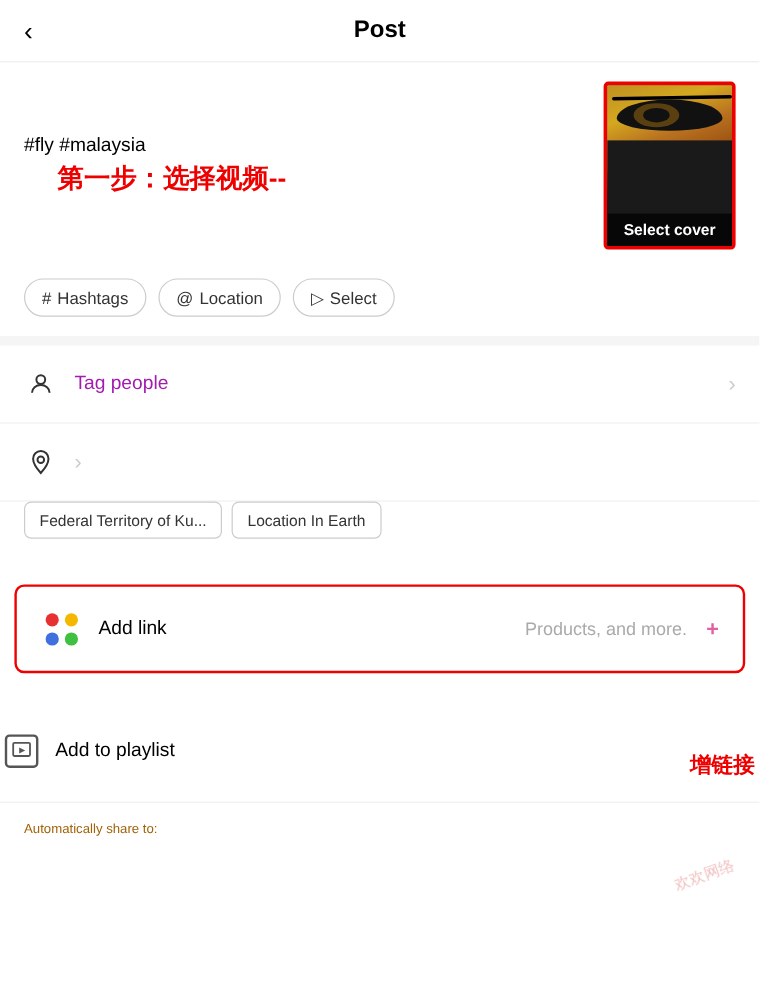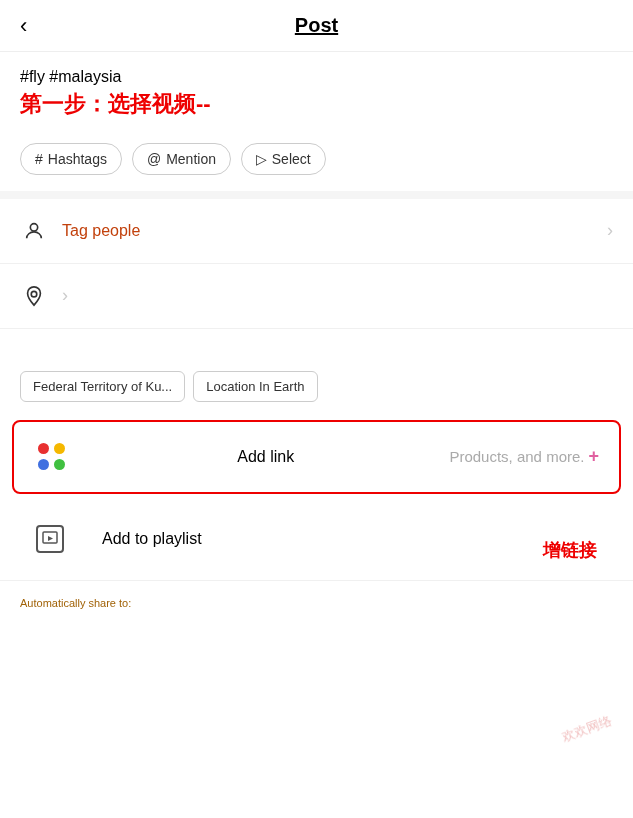--- a/index.html
+++ b/index.html
@@ -24,21 +24,20 @@
       position: absolute;
       left: 20px;
       font-size: 22px;
       cursor: pointer;
       color: #000;
     }
     .header-title {
       font-size: 20px;
       font-weight: 700;
       color: #000;
-      text-decoration: underline;
     }
 
     
     .caption-area {
       display: flex;
       padding: 16px 20px;
       gap: 14px;
       align-items: center;
     }
     .caption-text-block {
@@ -47,20 +46,21 @@
     .caption-hashtags {
       font-size: 16px;
       color: #000;
       margin-bottom: 4px;
     }
     .annotation-step1 {
       color: #e00;
       font-size: 22px;
       font-weight: bold;
       line-height: 1.3;
+      margin-left: 28px;
     }
     .cover-thumb {
       width: 110px;
       height: 140px;
       border: 3px solid #e00;
       border-radius: 4px;
       background: #111;
       position: relative;
       overflow: hidden;
       flex-shrink: 0;
@@ -123,56 +123,54 @@
       display: flex;
       align-items: center;
       justify-content: center;
       margin-right: 14px;
       color: #333;
       font-size: 20px;
     }
     .menu-label {
       flex: 1;
       font-size: 16px;
-      color: #c2410c;
+      color: #a21caf;
     }
     .menu-chevron {
       color: #ccc;
       font-size: 18px;
     }
 
     
     .location-chips {
       display: flex;
       padding: 0 20px 14px;
       gap: 8px;
       flex-wrap: wrap;
-      margin-top: 42px;
     }
     .chip {
       border: 1px solid #ccc;
       border-radius: 6px;
       padding: 7px 12px;
       font-size: 13px;
       color: #333;
       cursor: pointer;
       background: #fff;
     }
 
     
     .add-link-row {
       display: flex;
       align-items: center;
       padding: 18px 20px;
       border: 2.5px solid #e00;
-      margin: 4px 12px;
+      margin: 24px 12px;
       border-radius: 8px;
       cursor: pointer;
       background: #fff;
-      text-align: center;
     }
     .add-link-dots {
       width: 34px;
       height: 34px;
       display: flex;
       align-items: center;
       justify-content: center;
       margin-right: 14px;
       flex-shrink: 0;
     }
@@ -195,36 +193,35 @@
       flex: 1;
       font-size: 16px;
       color: #000;
       font-weight: 500;
     }
     .add-link-sub {
       font-size: 15px;
       color: #aaa;
       display: flex;
       align-items: center;
-      gap: 4px;
+      gap: 16px;
     }
     .plus-icon {
       color: #e060a0;
       font-size: 18px;
       font-weight: 700;
     }
 
     
     .playlist-row {
       display: flex;
       align-items: center;
-      padding: 18px 36px;
+      padding: 18px 4px;
       border-bottom: 1px solid #f0f0f0;
       cursor: pointer;
-      gap: 24px;
     }
     .playlist-icon {
       width: 28px;
       height: 28px;
       border: 2px solid #555;
       border-radius: 4px;
       display: flex;
       align-items: center;
       justify-content: center;
       margin-right: 14px;
@@ -263,30 +260,43 @@
   <span class="header-title">Post</span>
 </div>
 
 <div class="caption-area">
   <div class="caption-text-block">
     <div class="caption-hashtags">#fly #malaysia</div>
     <div class="annotation-step1">
       <span>第一步：选择视频--</span><br>
     </div>
   </div>
+  <div class="cover-thumb">
+    <div class="cover-thumb-img">
+
+      <div style="position:absolute;top:0;left:0;right:0;height:72px;background:linear-gradient(160deg,#c09020 0%,#d4a820 30%,#b87020 55%,#9a5010 80%);"></div>
+      <div style="position:absolute;top:12px;left:8px;width:88px;height:26px;background:#111;border-radius:50% 50% 50% 50%/60% 60% 40% 40%;overflow:hidden;">
+        <div style="position:absolute;top:3px;left:14px;width:38px;height:20px;background:#5a4010;border-radius:50%;"></div>
+        <div style="position:absolute;top:7px;left:22px;width:22px;height:12px;background:#111;border-radius:50%;"></div>
+      </div>
+      <div style="position:absolute;top:9px;left:4px;width:100px;height:3px;background:#000;border-radius:2px;transform:rotate(-1deg);"></div>
+      <div style="position:absolute;top:46px;left:0;right:0;bottom:0;background:#1a1a1a;"></div>
+    </div>
+    <div class="cover-label">Select cover</div>
+  </div>
 </div>
 
 <div class="tag-buttons">
   <button class="tag-btn">
     <span>#</span>
     <span>Hashtags</span>
   </button>
   <button class="tag-btn">
     <span>@</span>
-    <span>Mention</span>
+    <span>Location</span>
   </button>
   <button class="tag-btn">
     <span>▷</span>
     <span>Select</span>
   </button>
 </div>
 
 <div class="divider"></div>
 
 <div class="menu-row">

